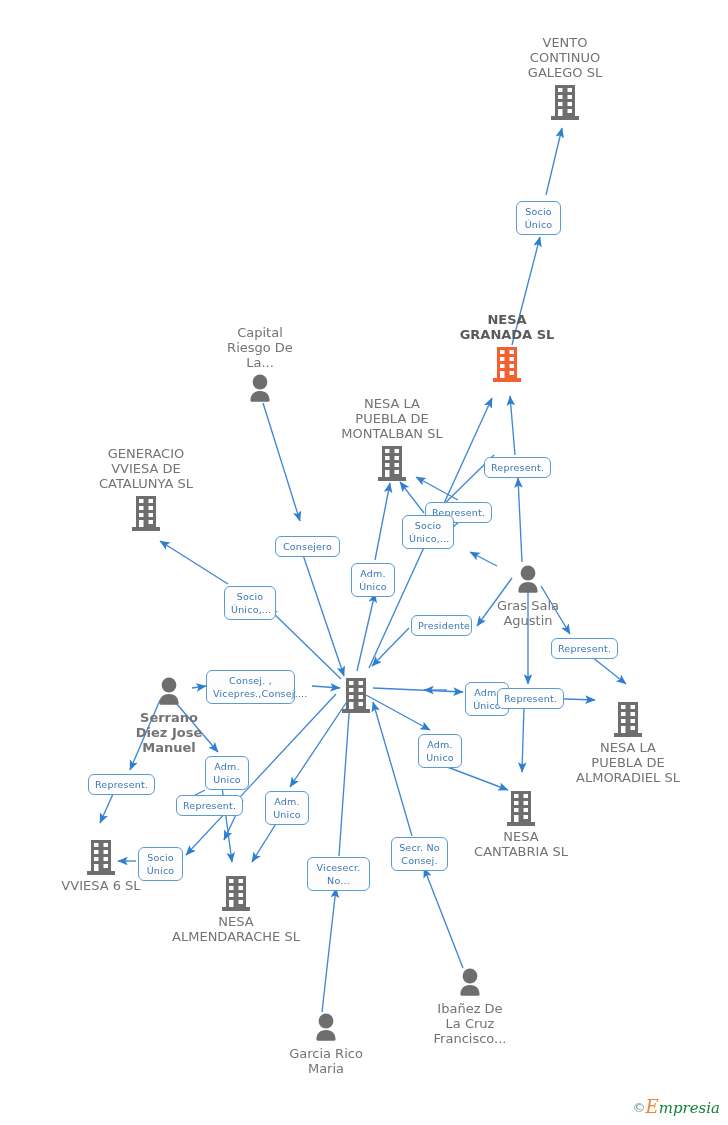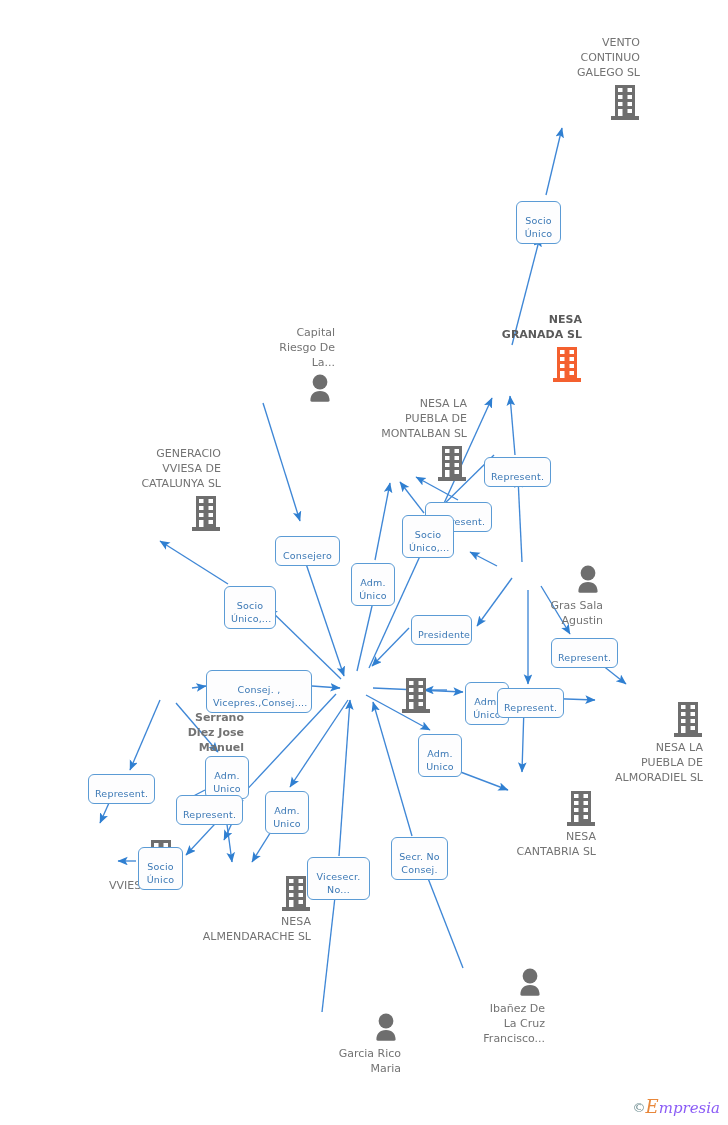--- a/index.html
+++ b/index.html
@@ -20,23 +20,23 @@
     left:0;top:0;
     width:728px;height:1125px;
     pointer-events:none;
   }
 
   
   .node{
     position:absolute;
     width:150px;
     margin-left:-75px;
-    text-align:right;
+    text-align:center;
     line-height:15px;
-    font-size:11px;
+    font-size:13px;
     color:#737373;
   }
   .node .glyph{
     display:block;
     line-height:0;
   }
   .node .caption{
     display:block;
     white-space:pre-line;
   }
@@ -51,21 +51,21 @@
   .chip{
     position:absolute;
     box-sizing:border-box;
     border:1.3px solid #5b9bd5;
     border-radius:6px;
     background:#fdfdfe;
     color:#3b78b5;
     font-size:9.5px;
     line-height:13px;
     text-align:center;
-    padding:12px 6px 3px 6px;
+    padding:3px 6px 3px 6px;
     white-space:pre-line;
     letter-spacing:.2px;
   }
 
   
   #watermark{
     position:absolute;
     right:8px;
     bottom:8px;
     font-size:15px;
@@ -78,21 +78,21 @@
     color:#6f8e92;
     font-family:"DejaVu Sans","Liberation Sans",sans-serif;
     vertical-align:1px;
   }
   #watermark .cap{
     color:#e8873a;
     font-style:italic;
     font-size:18px;
   }
   #watermark .rest{
-    color:#8b5cf6;
+    color:#15803d;
     font-style:italic;
   }
 </style>
 </head>
 <body>
 
 <div id="canvas">
 
   <svg id="edges" viewBox="0 0 728 1125" width="728" height="1125" xmlns="http://www.w3.org/2000/svg">
     <defs>
@@ -364,21 +364,21 @@
       <div class="chip" style="left: 484px; top: 457px; width: 67px; min-height: 19px;">Represent.</div>
       <div class="chip" style="left: 425px; top: 502px; width: 67px; min-height: 19px;">Represent.</div>
       <div class="chip" style="left: 402px; top: 515px; width: 52px; min-height: 30px;">Socio
 Único,...</div>
       <div class="chip" style="left: 351px; top: 563px; width: 44px; min-height: 30px;">Adm.
 Único</div>
       <div class="chip" style="left: 224px; top: 586px; width: 52px; min-height: 30px;">Socio
 Único,...</div>
       <div class="chip" style="left: 411px; top: 615px; width: 61px; min-height: 19px;">Presidente</div>
       <div class="chip" style="left: 551px; top: 638px; width: 67px; min-height: 19px;">Represent.</div>
-      <div class="chip" style="left: 206px; top: 670px; width: 106px; min-height: 30px;">Consej. ,
+      <div class="chip" style="left: 206px; top: 670px; width: 89px; min-height: 30px;">Consej. ,
 Vicepres.,Consej....</div>
       <div class="chip" style="left: 465px; top: 682px; width: 44px; min-height: 30px;">Adm.
 Único</div>
       <div class="chip" style="left: 497px; top: 688px; width: 67px; min-height: 19px;">Represent.</div>
       <div class="chip" style="left: 418px; top: 734px; width: 44px; min-height: 30px;">Adm.
 Unico</div>
       <div class="chip" style="left: 88px; top: 774px; width: 67px; min-height: 19px;">Represent.</div>
       <div class="chip" style="left: 205px; top: 756px; width: 44px; min-height: 30px;">Adm.
 Unico</div>
       <div class="chip" style="left: 176px; top: 795px; width: 67px; min-height: 19px;">Represent.</div>

